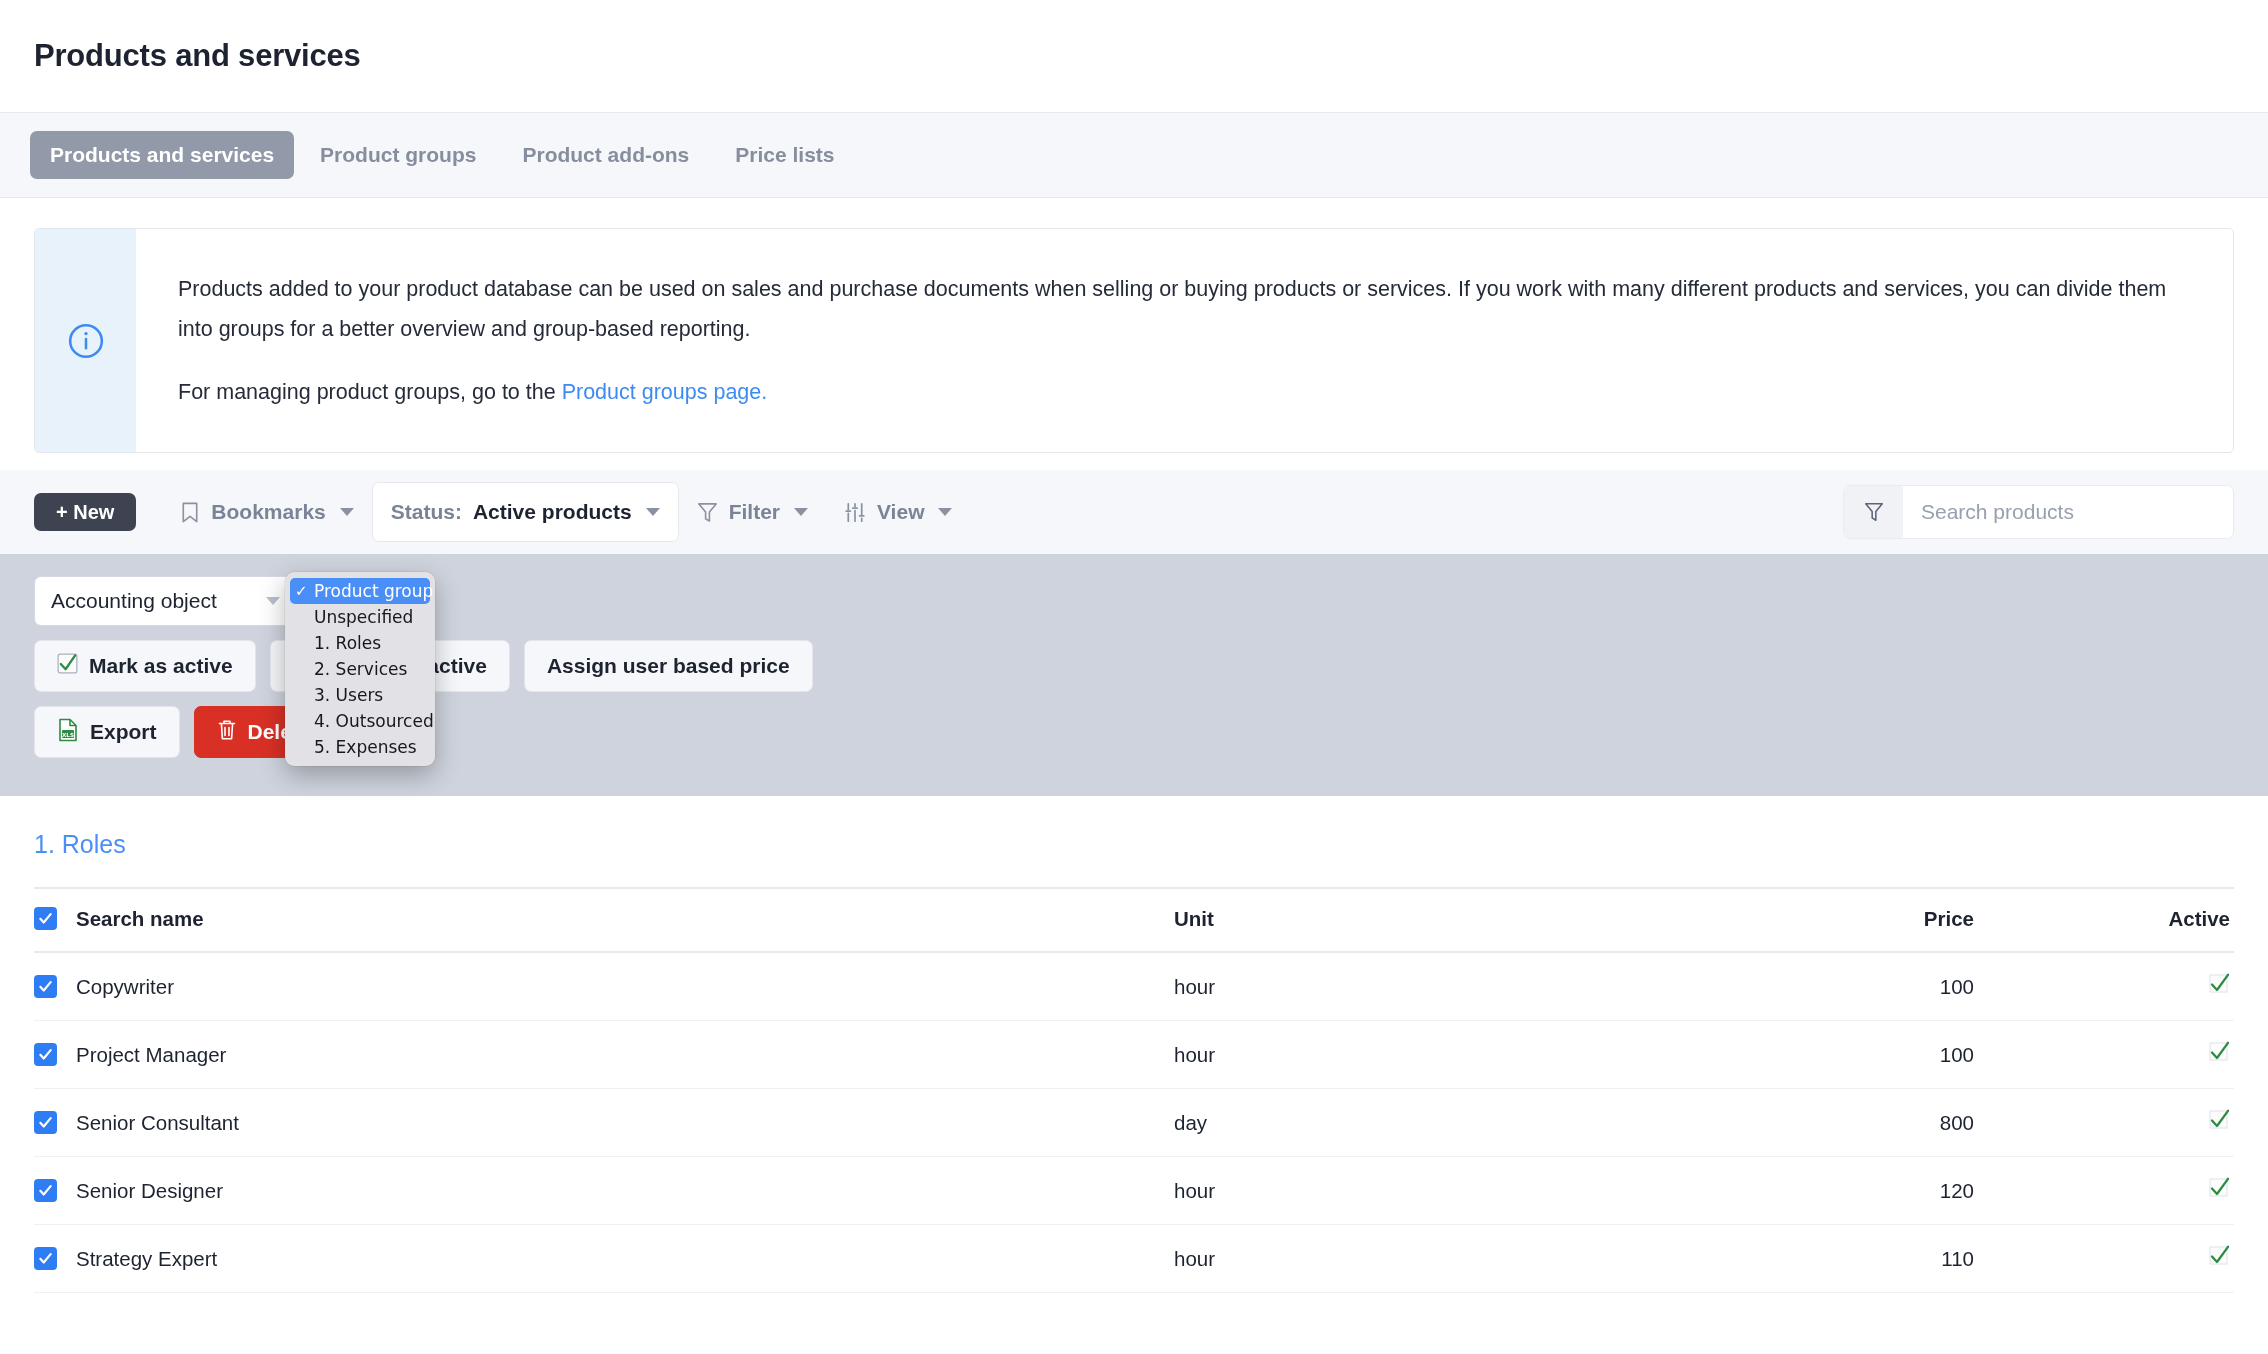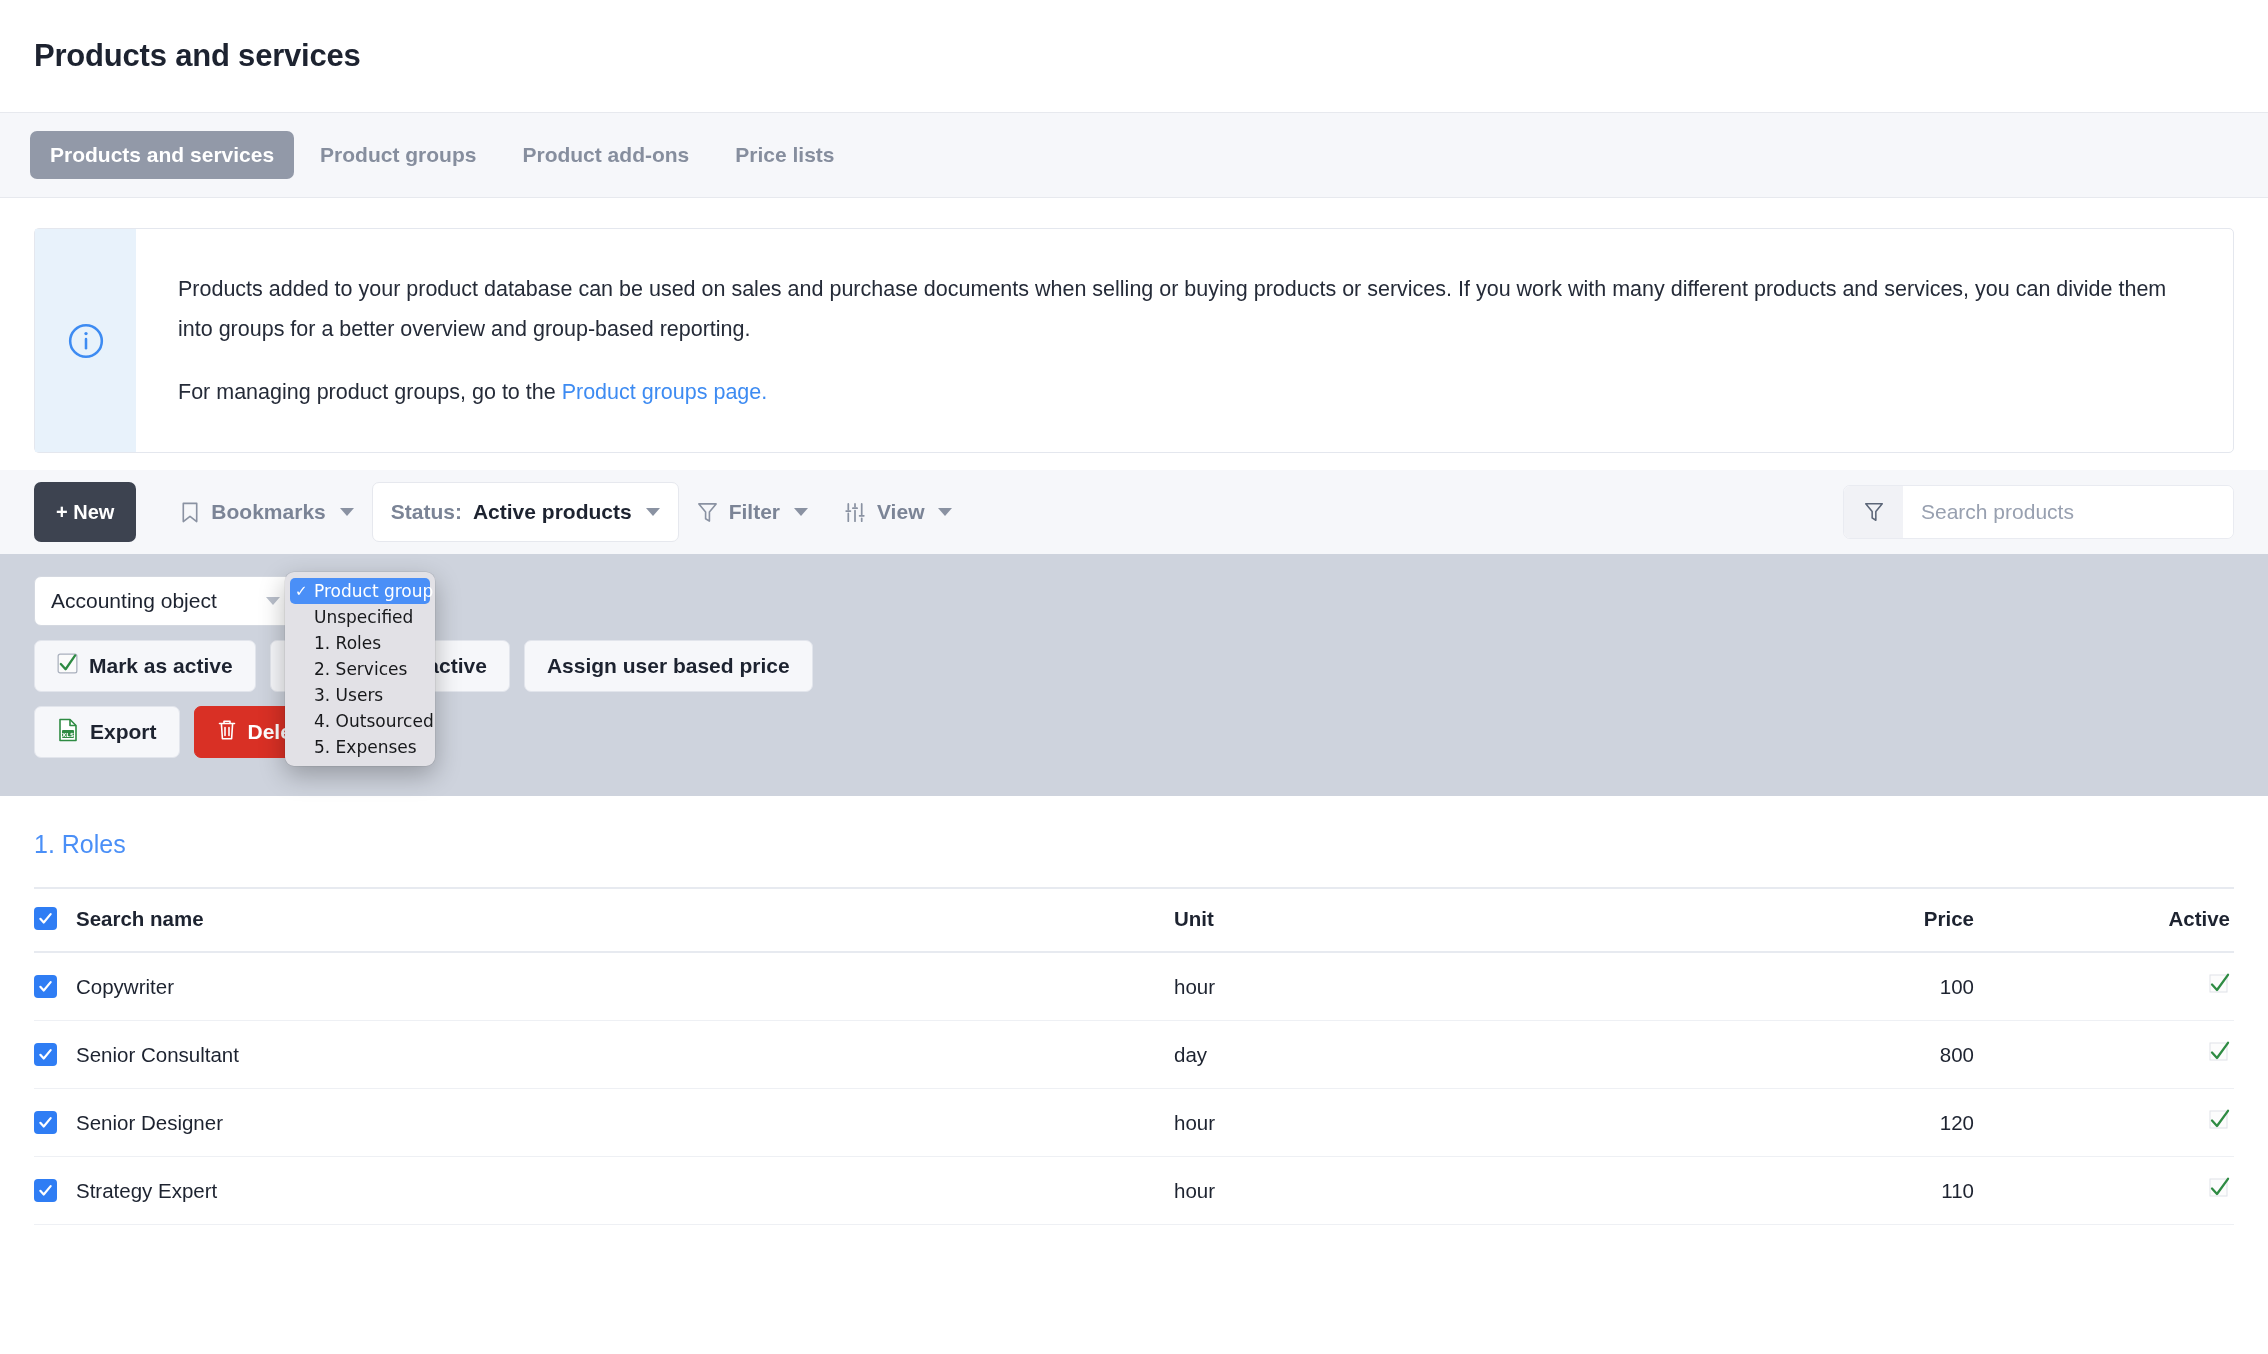--- a/index.html
+++ b/index.html
@@ -99,21 +99,21 @@
     margin-top: 17px;
     position: relative;
   }
   .btn-new {
     background: #3d4350;
     color: #fff;
     font-size: 20px;
     font-weight: bold;
     border: none;
     border-radius: 7px;
-    height: 60px;
+    height: 38px;
     padding: 0 22px;
     cursor: pointer;
     display: flex;
     align-items: center;
     gap: 6px;
   }
   .tb-item {
     display: flex;
     align-items: center;
     gap: 11px;
@@ -507,20 +507,40 @@
         </td>
       </tr>
       <tr>
         <td class="col-check">
           <span class="cbox">
             <svg width="15" height="15" viewBox="0 0 16 16" fill="none">
                 <path d="M2.5 8.3l3.6 4 7.4-9" stroke="#ffffff" stroke-width="2.3" stroke-linecap="round" stroke-linejoin="round"></path>
               </svg>
           </span>
         </td>
+        <td class="col-name name">Project Manager</td>
+        <td class="col-unit">hour</td>
+        <td class="col-price">100</td>
+        <td class="col-active">
+          <span class="tick-green">
+            <svg width="22" height="22" viewBox="0 0 22 22" fill="none">
+              <rect x="2" y="2" width="17" height="17" fill="#fcfcfc" stroke="#dfe2e8" stroke-width="1"></rect>
+              <path d="M4 11.5l5 5.5L20 1.8" stroke="#2e8b43" stroke-width="2.3" stroke-linecap="round" stroke-linejoin="round"></path>
+            </svg>
+          </span>
+        </td>
+      </tr>
+      <tr>
+        <td class="col-check">
+          <span class="cbox">
+            <svg width="15" height="15" viewBox="0 0 16 16" fill="none">
+                <path d="M2.5 8.3l3.6 4 7.4-9" stroke="#ffffff" stroke-width="2.3" stroke-linecap="round" stroke-linejoin="round"></path>
+              </svg>
+          </span>
+        </td>
         <td class="col-name name">Senior Consultant</td>
         <td class="col-unit">day</td>
         <td class="col-price">800</td>
         <td class="col-active">
           <span class="tick-green">
             <svg width="22" height="22" viewBox="0 0 22 22" fill="none">
               <rect x="2" y="2" width="17" height="17" fill="#fcfcfc" stroke="#dfe2e8" stroke-width="1"></rect>
               <path d="M4 11.5l5 5.5L20 1.8" stroke="#2e8b43" stroke-width="2.3" stroke-linecap="round" stroke-linejoin="round"></path>
             </svg>
           </span>

